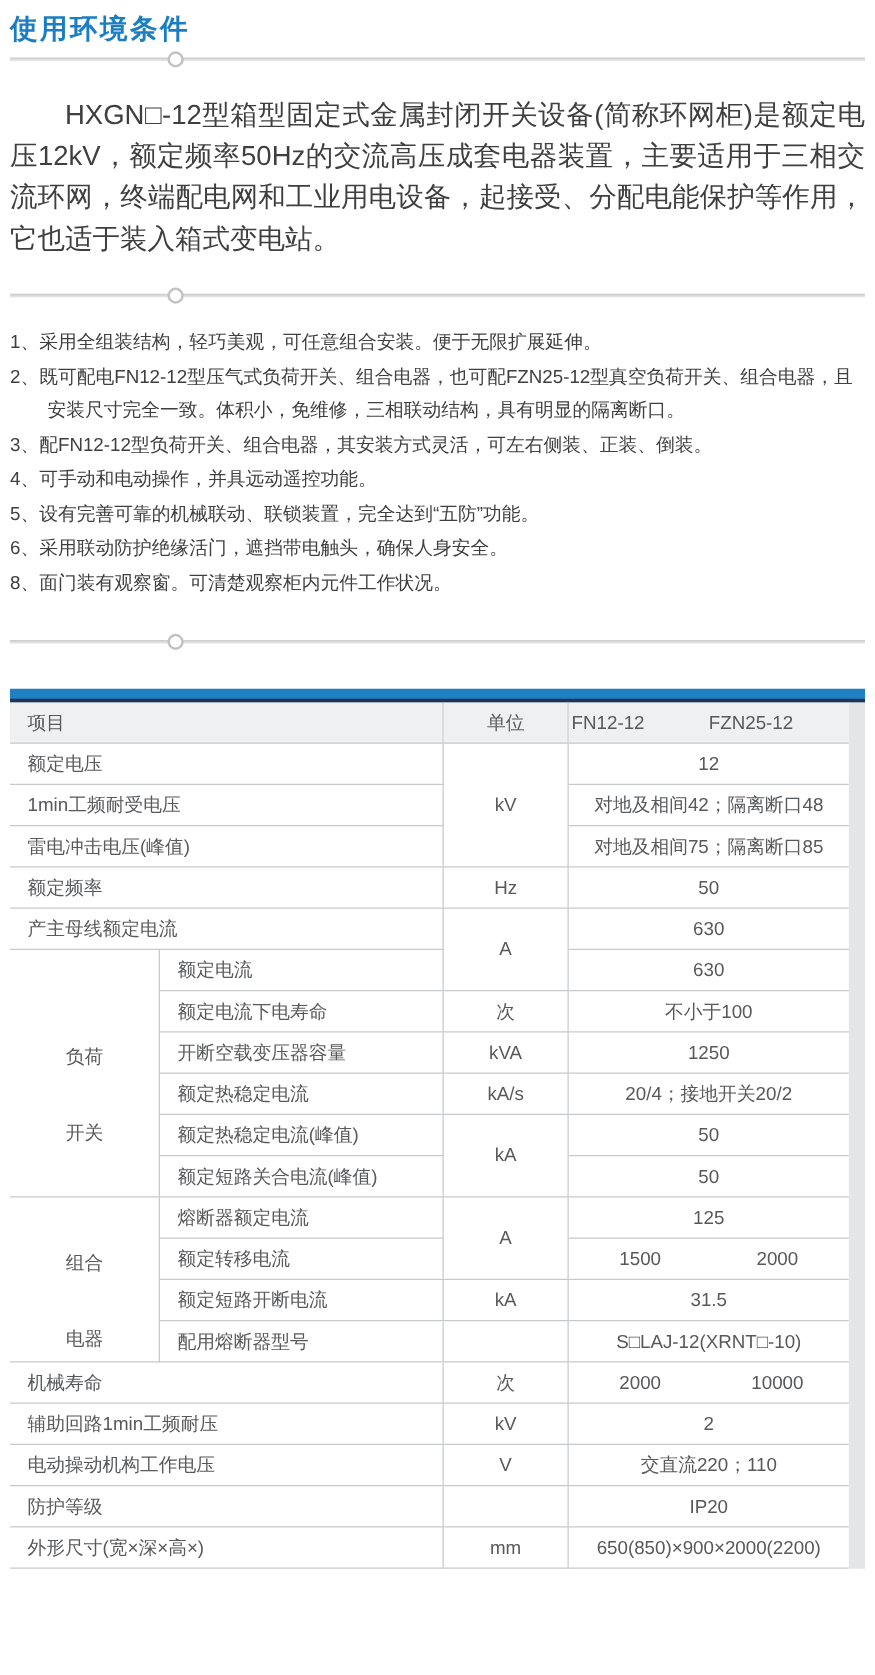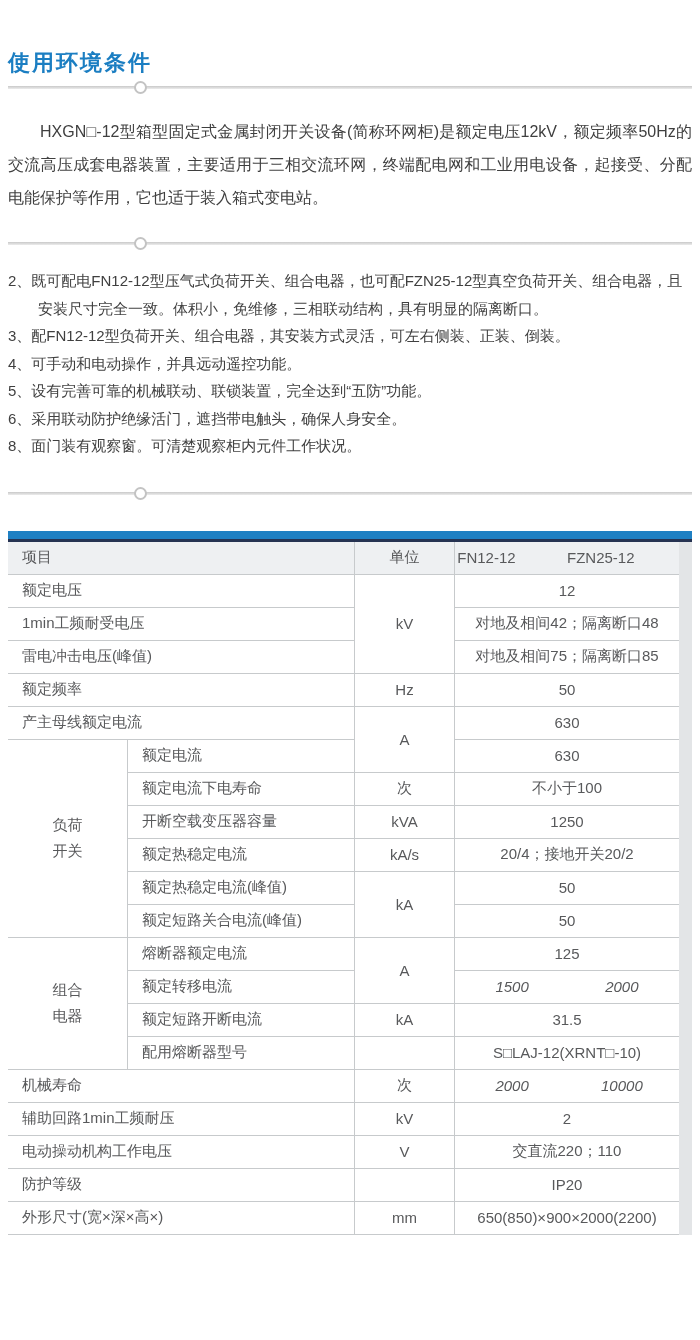--- a/index.html
+++ b/index.html
@@ -12,68 +12,69 @@
     --table-text:#58595b;
   }
   html,body{margin:0;padding:0;}
   body{
     width:700px;height:1340px;overflow:hidden;background:#ffffff;
     font-family:"Liberation Sans","DejaVu Sans",sans-serif;color:var(--text);
   }
   .content{padding:8px 8px 0 8px;}
 
   .sec-title{
-    color:var(--accent);font-size:22px;font-weight:bold;letter-spacing:2px;line-height:30px;margin-top:40px;
+    color:var(--accent);font-size:22px;font-weight:bold;letter-spacing:2px;line-height:30px;
   }
   .rule{position:relative;height:3px;background:linear-gradient(180deg,#c9c9c9,#ececec);margin-top:8px;}
   .rule .dot{
     position:absolute;left:126px;top:-5px;width:9px;height:9px;
     border:2px solid #c3c3c3;border-radius:50%;background:#ffffff;
   }
 
-  .para{margin:26px 0 16px 0;font-size:16px;line-height:33px;text-align:justify;text-indent:2em;}
+  .para{margin:26px 0 16px 0;font-size:22px;line-height:33px;text-align:justify;text-indent:2em;}
 
   .sec2{margin-top:28px;}
   .features{margin-top:22px;font-size:15px;line-height:27.5px;}
   .feature-item{padding-left:30px;text-indent:-30px;}
 
   .sec3{margin-top:32px;}
   .table-wrap{position:relative;margin-top:36px;}
   .topbar{height:8px;background:var(--table-bar-blue);border-bottom:3px solid var(--table-bar-dark);}
   .edge{position:absolute;right:0;top:11px;bottom:0;width:13px;background:#e3e5e7;}
 
   table{border-collapse:separate;border-spacing:0;table-layout:fixed;width:671px;}
   td{height:32px;border-bottom:1px solid var(--table-border);font-size:15px;color:var(--table-text);padding:0;vertical-align:middle;}
   thead td{background:var(--table-header-bg);}
   .b-r{border-right:1px solid var(--table-border);}
   .cell-name{text-align:left;padding-left:14px;}
   .cell-center{text-align:center;}
   .group-cell{text-align:center;}
-  .group-cell span{display:block;line-height:26px;}
+  .group-cell span{display:block;line-height:26px;margin-top:35px;}
   .pair{text-align:center;}
-  .pair span{display:inline-block;width:49%;text-align:center;font-style:italic;}
+  .pair span{display:inline-block;width:49%;text-align:center;}
   .models span{display:inline-block;width:49%;text-align:left;}
   .models{text-align:center;}
 </style>
 </head>
 <body>
 
 <div class="content">
 
   <div class="sec-title">使用环境条件</div>
   <div class="rule">
       <span class="dot"></span>
     </div>
   <p class="para">HXGN□-12型箱型固定式金属封闭开关设备(简称环网柜)是额定电压12kV，额定频率50Hz的交流高压成套电器装置，主要适用于三相交流环网，终端配电网和工业用电设备，起接受、分配电能保护等作用，它也适于装入箱式变电站。</p>
 
   <div class="sec2">
     <div class="rule">
         <span class="dot"></span>
       </div>
     <div class="features">
+      <div class="feature-item">1、采用全组装结构，轻巧美观，可任意组合安装。便于无限扩展延伸。</div>
       <div class="feature-item">2、既可配电FN12-12型压气式负荷开关、组合电器，也可配FZN25-12型真空负荷开关、组合电器，且安装尺寸完全一致。体积小，免维修，三相联动结构，具有明显的隔离断口。</div>
       <div class="feature-item">3、配FN12-12型负荷开关、组合电器，其安装方式灵活，可左右侧装、正装、倒装。</div>
       <div class="feature-item">4、可手动和电动操作，并具远动遥控功能。</div>
       <div class="feature-item">5、设有完善可靠的机械联动、联锁装置，完全达到“五防”功能。</div>
       <div class="feature-item">6、采用联动防护绝缘活门，遮挡带电触头，确保人身安全。</div>
       <div class="feature-item">8、面门装有观察窗。可清楚观察柜内元件工作状况。</div>
     </div>
   </div>
 
   <div class="sec3">

